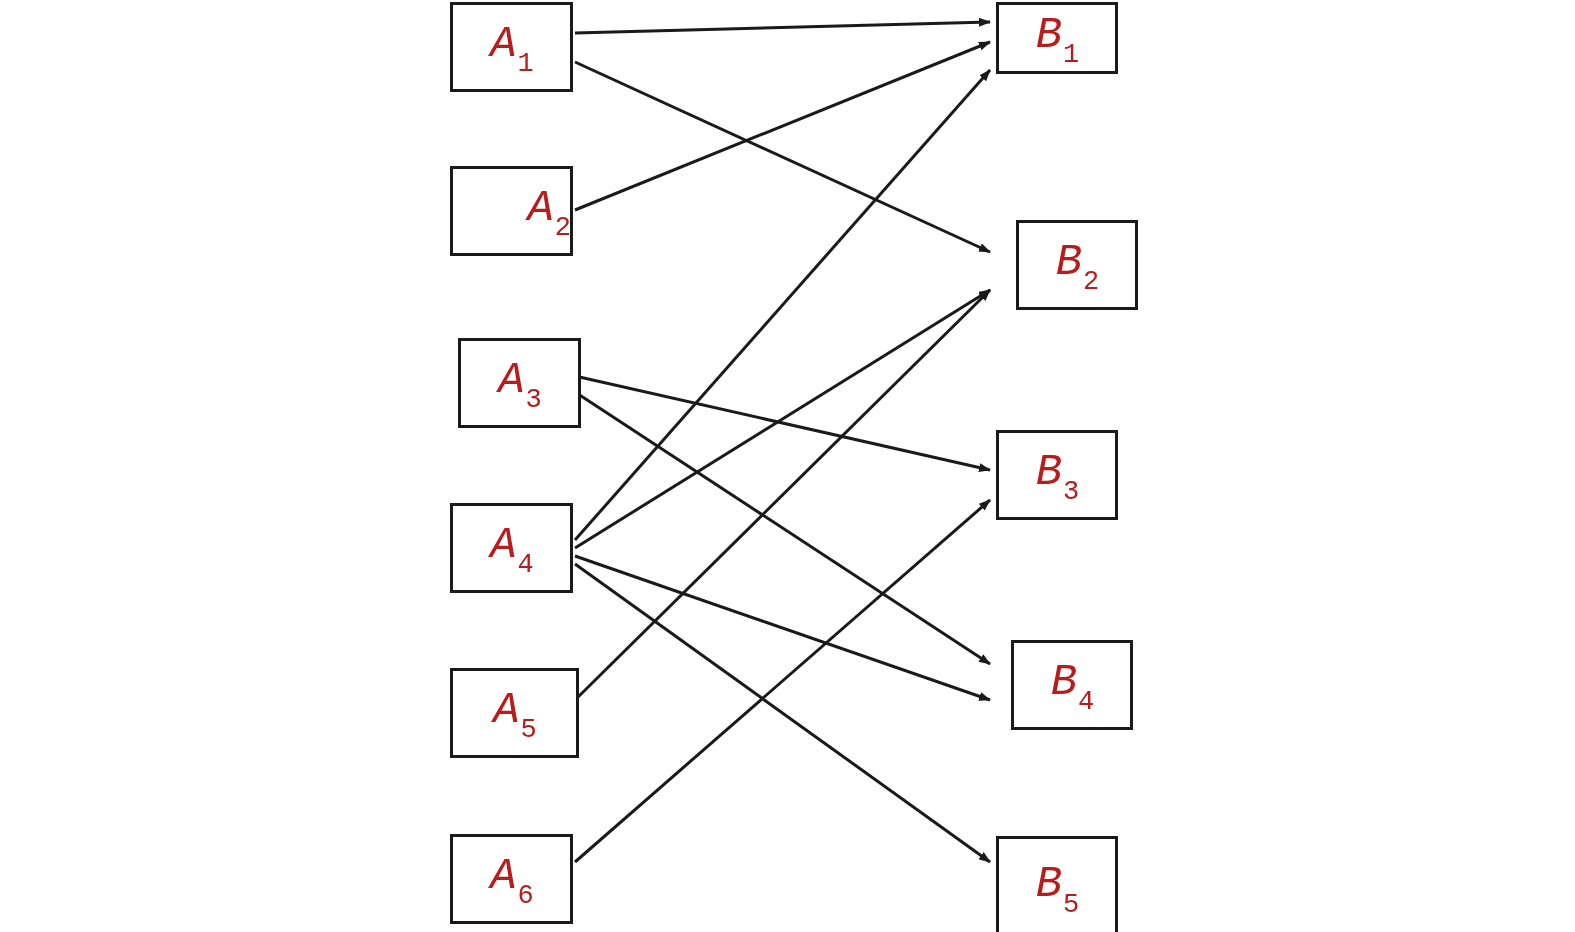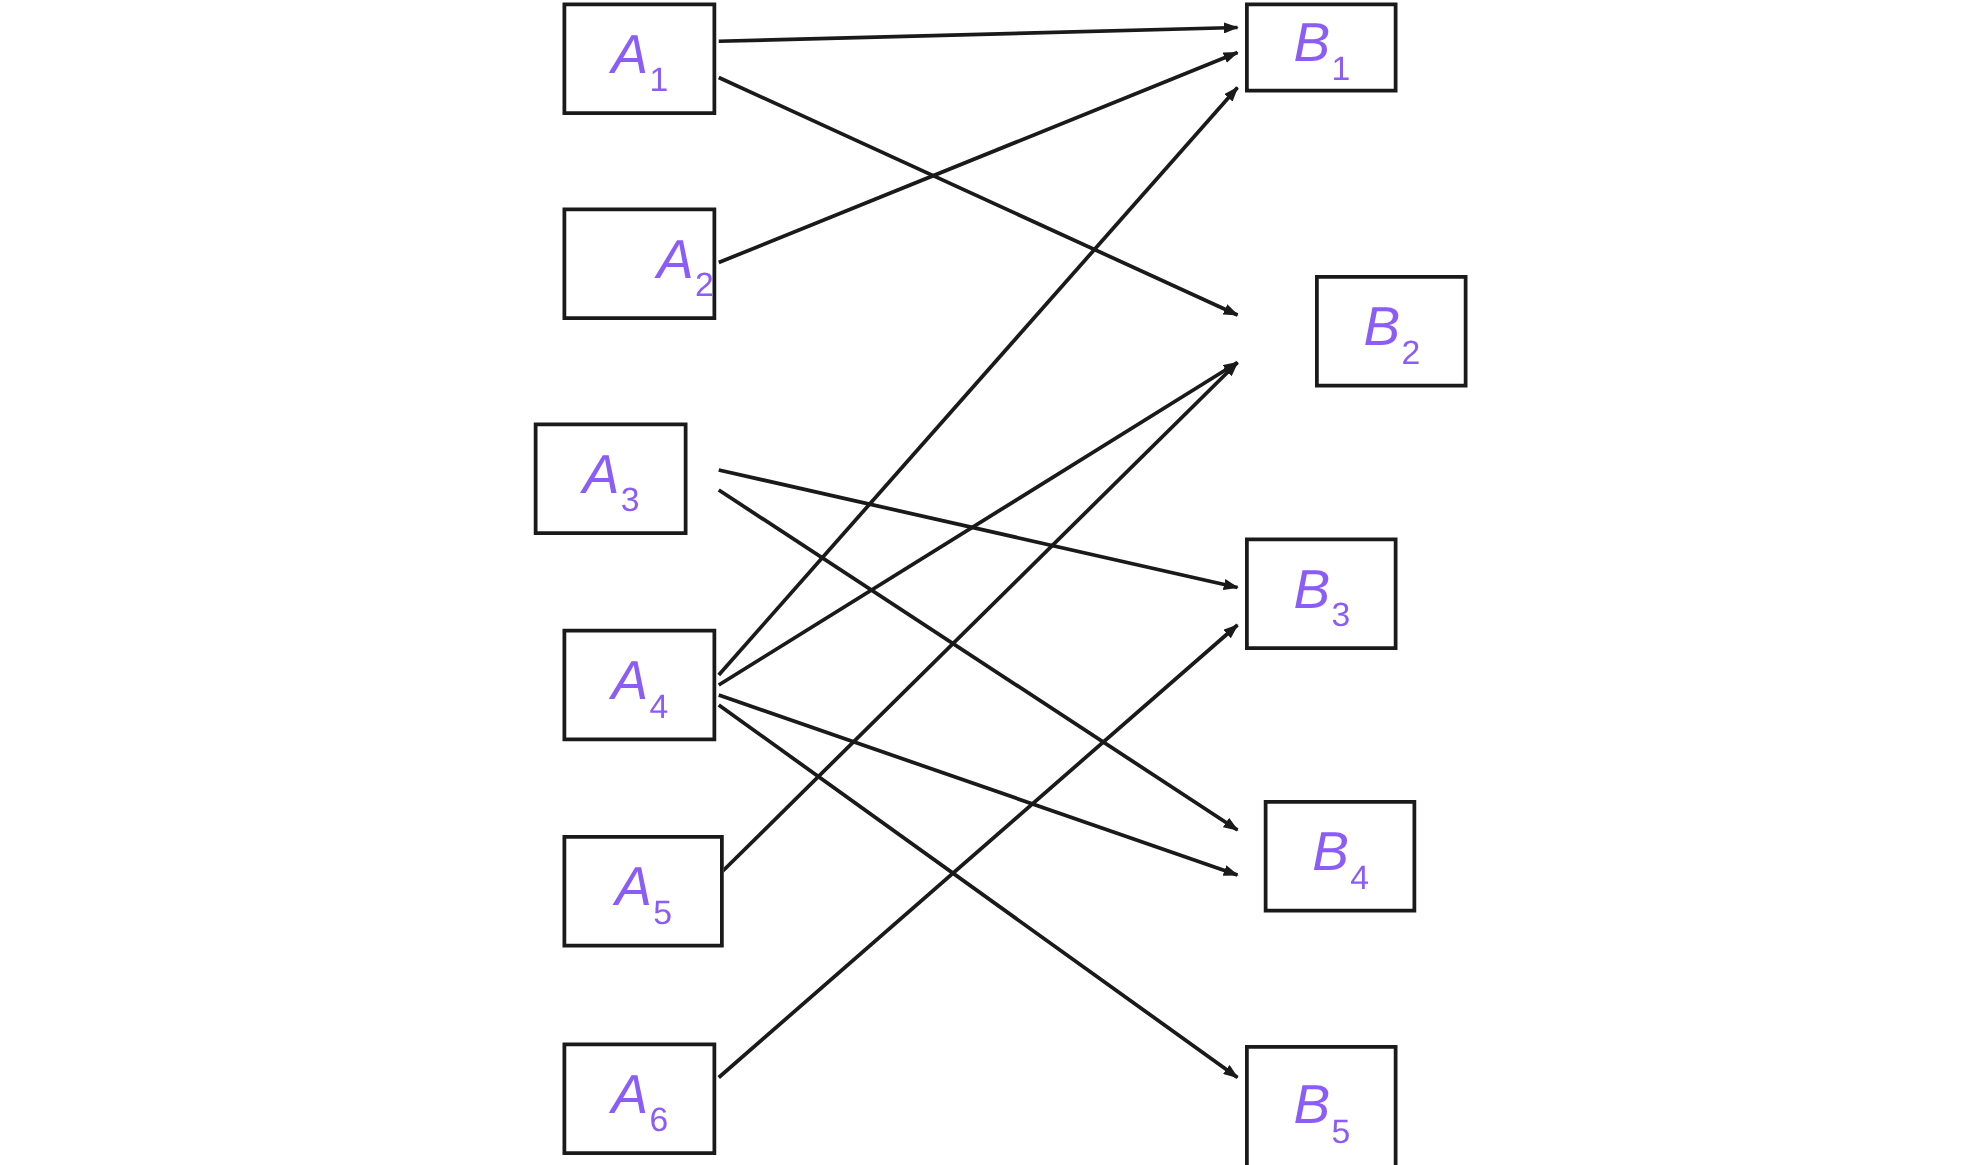--- a/index.html
+++ b/index.html
@@ -26,24 +26,24 @@
     position: absolute;
     box-sizing: border-box;
     border: 3px solid #1a1a1a;
     background: #ffffff;
     display: flex;
     align-items: center;
     justify-content: center;
     z-index: 5;
   }
   .node-label {
-    font-family: Liberation Sans, sans-serif;
+    font-family: Liberation Mono, monospace;
     font-style: italic;
     font-size: 44px;
-    color: #8b5cf6;
+    color: #b91c1c;
     line-height: 1;
     white-space: nowrap;
   }
   .node-label .sub {
     font-size: 27px;
     font-style: normal;
     vertical-align: sub;
     position: relative;
     top: 6px;
     left: 1px;
@@ -75,38 +75,38 @@
       </g>
   </svg>
 
   <div id="nodes-left">
       <div class="node" style="left: 450px; top: 2px; width: 123px; height: 90px; border-color: rgb(26, 26, 26); background: rgb(255, 255, 255);">
         <span class="node-label">A<span class="sub">1</span></span>
       </div>
       <div class="node" style="left: 450px; top: 166px; width: 123px; height: 90px; border-color: rgb(26, 26, 26); background: rgb(255, 255, 255); justify-content: flex-end;">
         <span class="node-label">A<span class="sub">2</span></span>
       </div>
-      <div class="node" style="left: 427px; top: 338px; width: 123px; height: 90px; border-color: rgb(26, 26, 26); background: rgb(255, 255, 255);">
+      <div class="node" style="left: 458px; top: 338px; width: 123px; height: 90px; border-color: rgb(26, 26, 26); background: rgb(255, 255, 255);">
         <span class="node-label">A<span class="sub">3</span></span>
       </div>
       <div class="node" style="left: 450px; top: 503px; width: 123px; height: 90px; border-color: rgb(26, 26, 26); background: rgb(255, 255, 255);">
         <span class="node-label">A<span class="sub">4</span></span>
       </div>
       <div class="node" style="left: 450px; top: 668px; width: 129px; height: 90px; border-color: rgb(26, 26, 26); background: rgb(255, 255, 255);">
         <span class="node-label">A<span class="sub">5</span></span>
       </div>
       <div class="node" style="left: 450px; top: 834px; width: 123px; height: 90px; border-color: rgb(26, 26, 26); background: rgb(255, 255, 255);">
         <span class="node-label">A<span class="sub">6</span></span>
       </div>
     </div>
   <div id="nodes-right">
       <div class="node" style="left: 996px; top: 2px; width: 122px; height: 72px; border-color: rgb(26, 26, 26); background: rgb(255, 255, 255);">
         <span class="node-label">B<span class="sub">1</span></span>
       </div>
-      <div class="node" style="left: 1052px; top: 220px; width: 122px; height: 90px; border-color: rgb(26, 26, 26); background: rgb(255, 255, 255);">
+      <div class="node" style="left: 1016px; top: 220px; width: 122px; height: 90px; border-color: rgb(26, 26, 26); background: rgb(255, 255, 255);">
         <span class="node-label">B<span class="sub">2</span></span>
       </div>
       <div class="node" style="left: 996px; top: 430px; width: 122px; height: 90px; border-color: rgb(26, 26, 26); background: rgb(255, 255, 255);">
         <span class="node-label">B<span class="sub">3</span></span>
       </div>
       <div class="node" style="left: 996px; top: 640px; width: 122px; height: 90px; border-color: rgb(26, 26, 26); background: rgb(255, 255, 255); margin-left: 15px;">
         <span class="node-label">B<span class="sub">4</span></span>
       </div>
       <div class="node" style="left: 996px; top: 836px; width: 122px; height: 103px; border-color: rgb(26, 26, 26); background: rgb(255, 255, 255);">
         <span class="node-label">B<span class="sub">5</span></span>

